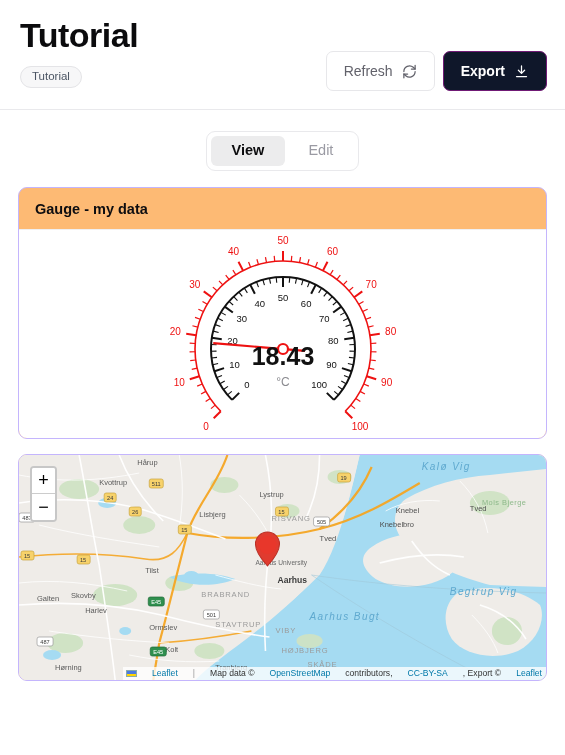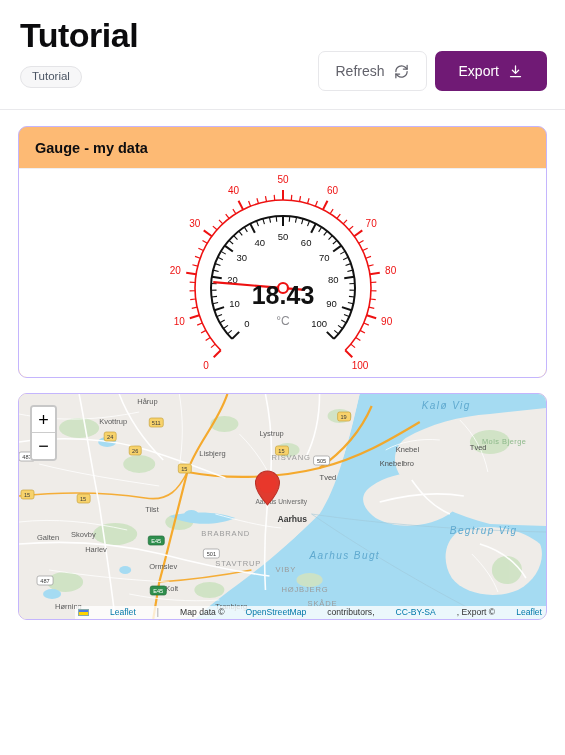--- a/index.html
+++ b/index.html
@@ -59,24 +59,24 @@
     cursor: pointer;
     white-space: nowrap;
   }
   .btn-refresh {
     background: #ffffff;
     border: 1px solid #e7e7ea;
     color: #62626b;
     font-weight: 400;
   }
   .btn-export {
-    background: #701a75;
-    border: 7px solid #701a75;
+    background: #0f172a;
+    border: 1px solid #701a75;
     color: #ffffff;
-    font-weight: 400;
+    font-weight: 700;
   }
   .btn svg { display: block; }
 
   
   .tabs-wrap {
     display: flex;
     justify-content: center;
     padding-top: 21px;
   }
   .tabs {
@@ -155,21 +155,21 @@
   .attr {
     position: absolute;
     right: 0; bottom: 0;
     background: rgba(255,255,255,0.78);
     font-size: 8.6px;
     line-height: 1.25;
     color: #333;
     padding: 1px 4px 1px 3px;
     display: flex;
     align-items: center;
-    gap: 21px;
+    gap: 15px;
     z-index: 5;
     font-family: "Liberation Sans", sans-serif;
   }
   .attr a { color: #0078a8; text-decoration: none; }
   .attr .sep { color: #999; }
   .leaflet-flag {
     display: inline-block;
     width: 11px; height: 7px;
     background: linear-gradient(#4c7be1 0 50%, #ffd500 50% 100%);
     border: 0.5px solid #8aa;
@@ -206,20 +206,26 @@
           <svg width="15" height="15" viewBox="0 0 24 24" fill="none" stroke="#ffffff" stroke-width="2" stroke-linecap="round" stroke-linejoin="round">
             <path d="M12 3v11"></path>
             <path d="M7 10l5 5 5-5"></path>
             <path d="M4 20h16"></path>
           </svg>
         </span>
       </div>
     </div>
   </div>
 
+  <div class="tabs-wrap">
+    <div class="tabs">
+      <div class="tab active">View</div>
+      <div class="tab">Edit</div>
+    </div>
+  </div>
 
   <div class="cards">
 
     <div class="card">
       <div class="card-head">Gauge - my data</div>
       <div class="card-body gauge-body">
 
         <svg id="gauge-svg" width="230" height="200" viewBox="0 0 230 200">
           <g id="gauge-ticks">
               <path d="M52.774603255583806,177.22539674441617 A88,88 0 1 1 177.22539674441617,177.22539674441617" fill="none" stroke="#ee1111" stroke-width="1.6"></path>

